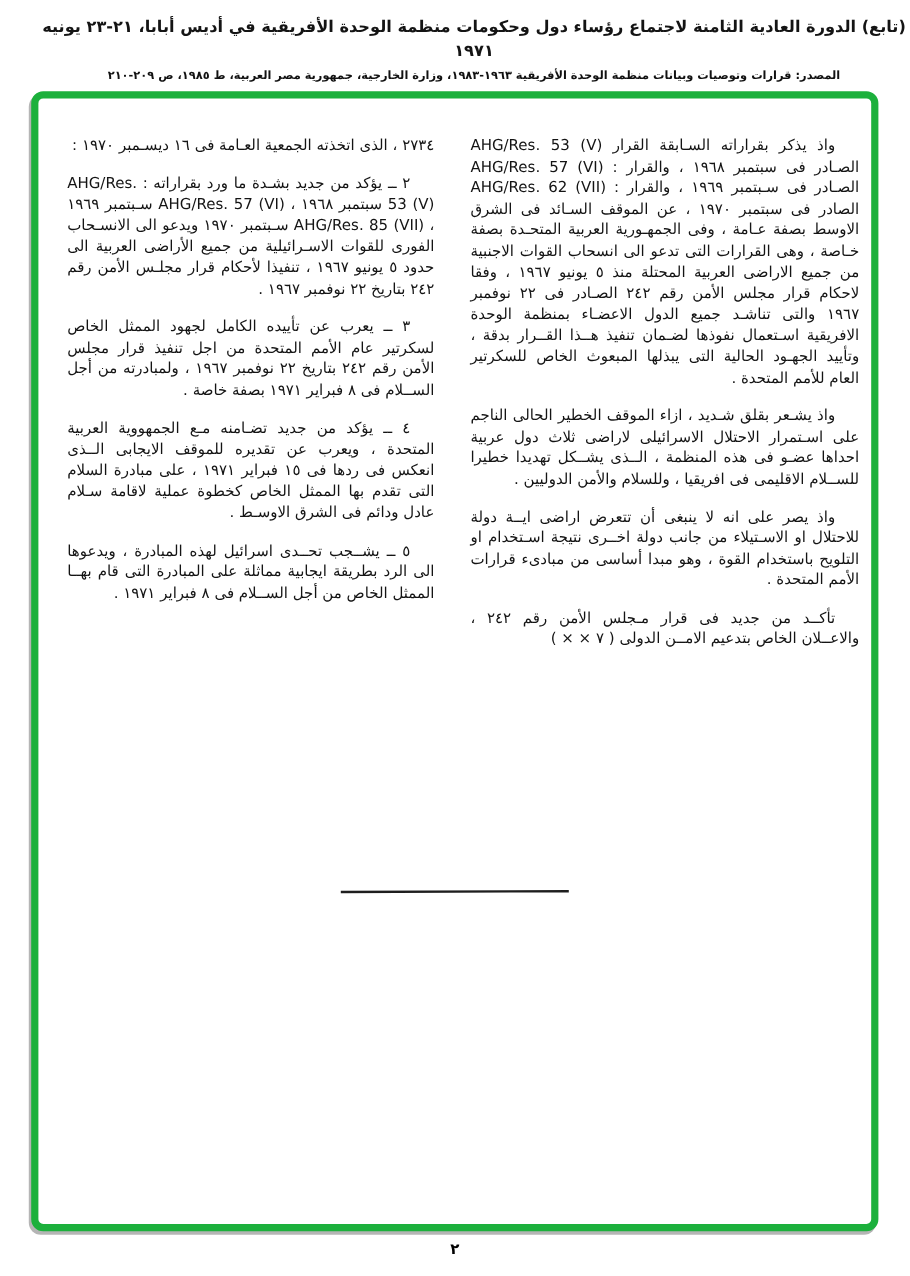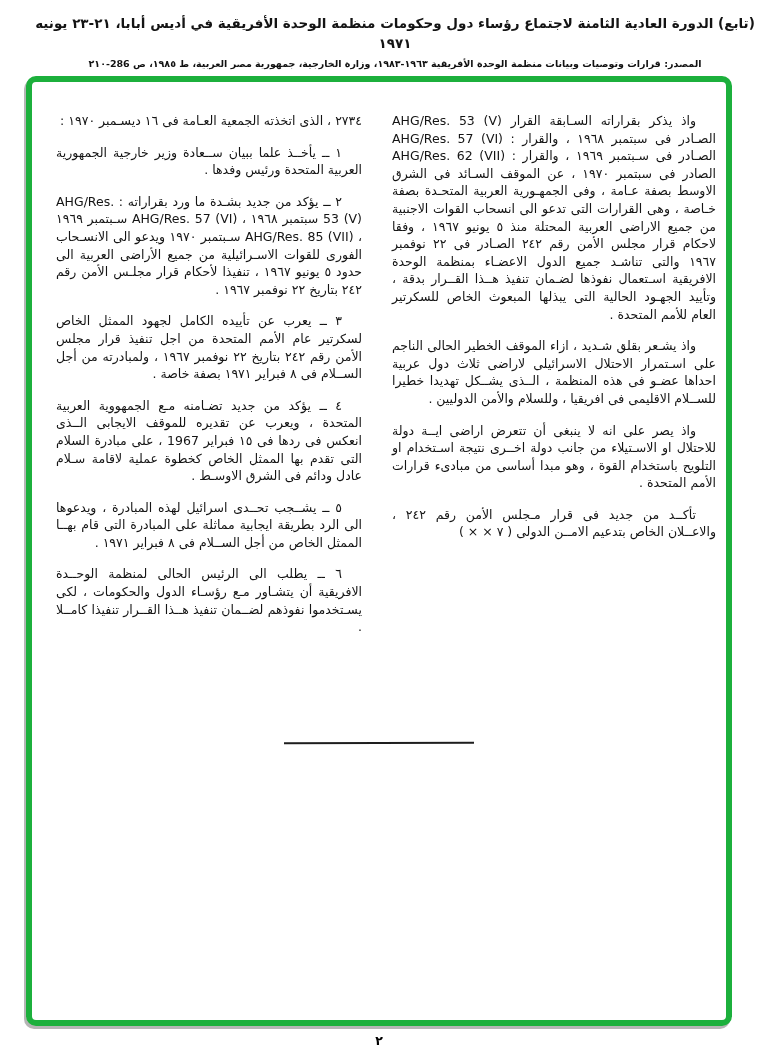--- a/index.html
+++ b/index.html
@@ -64,41 +64,39 @@
     text-align:center; font-size:12.5px; font-weight:bold; color:#000;
   }
 </style>
 </head>
 <body>
 
 <div class="page">
 
   <header class="doc-header">
     <div class="doc-title">(تابع) الدورة العادية الثامنة لاجتماع رؤساء دول وحكومات منظمة الوحدة الأفريقية في أديس أبابا، ٢١-٢٣ يونيه ١٩٧١</div>
-    <div class="doc-source">المصدر: قرارات وتوصيات وبيانات منظمة الوحدة الأفريقية ١٩٦٣-١٩٨٣، وزارة الخارجية، جمهورية مصر العربية، ط ١٩٨٥، ص 286-٢١٠</div>
+    <div class="doc-source">المصدر: قرارات وتوصيات وبيانات منظمة الوحدة الأفريقية ١٩٦٣-١٩٨٣، وزارة الخارجية، جمهورية مصر العربية، ط ١٩٨٥، ص ٢٠٩-٢١٠</div>
   </header>
 
   <div class="frame">
     <div class="columns">
 
       <div class="col col-first">
         <p>واذ يذكر بقراراته السـابقة القرار AHG/Res. 53 (V) الصـادر فى سبتمبر ١٩٦٨ ، والقرار : AHG/Res. 57 (VI) الصـادر فى سـبتمبر ١٩٦٩ ، والقرار : AHG/Res. 62 (VII) الصادر فى سبتمبر ١٩٧٠ ، عن الموقف السـائد فى الشرق الاوسط بصفة عـامة ، وفى الجمهـورية العربية المتحـدة بصفة خـاصة ، وهى القرارات التى تدعو الى انسحاب القوات الاجنبية من جميع الاراضى العربية المحتلة منذ ٥ يونيو ١٩٦٧ ، وفقا لاحكام قرار مجلس الأمن رقم ٢٤٢ الصـادر فى ٢٢ نوفمبر ١٩٦٧ والتى تناشـد جميع الدول الاعضـاء بمنظمة الوحدة الافريقية اسـتعمال نفوذها لضـمان تنفيذ هــذا القــرار بدقة ، وتأييد الجهـود الحالية التى يبذلها المبعوث الخاص للسكرتير العام للأمم المتحدة .</p>
         <p>واذ يشـعر بقلق شـديد ، ازاء الموقف الخطير الحالى الناجم على اسـتمرار الاحتلال الاسرائيلى لاراضى ثلاث دول عربية احداها عضـو فى هذه المنظمة ، الــذى يشــكل تهديدا خطيرا للســلام الاقليمى فى افريقيا ، وللسلام والأمن الدوليين .</p>
         <p>واذ يصر على انه لا ينبغى أن تتعرض اراضى ايــة دولة للاحتلال او الاسـتيلاء من جانب دولة اخــرى نتيجة اسـتخدام او التلويح باستخدام القوة ، وهو مبدا أساسى من مبادىء قرارات الأمم المتحدة .</p>
         <p>تأكــد من جديد فى قرار مـجلس الأمن رقم ٢٤٢ ، والاعــلان الخاص بتدعيم الامــن الدولى ( ٧ × × )</p>
       </div>
 
       <div class="col col-second">
         <p class="no-indent">٢٧٣٤ ، الذى اتخذته الجمعية العـامة فى ١٦ ديسـمبر ١٩٧٠ :</p>
-        <p>١ ــ يأخــذ علما ببيان ســعادة وزير خارجية الجمهورية العربية المتحدة ورئيس وفدها .</p>
         <p>٢ ــ يؤكد من جديد بشـدة ما ورد بقراراته : AHG/Res. 53 (V) سبتمبر ١٩٦٨ ، AHG/Res. 57 (VI) سـبتمبر ١٩٦٩ ، AHG/Res. 85 (VII) سـبتمبر ١٩٧٠ ويدعو الى الانسـحاب الفورى للقوات الاسـرائيلية من جميع الأراضى العربية الى حدود ٥ يونيو ١٩٦٧ ، تنفيذا لأحكام قرار مجلـس الأمن رقم ٢٤٢ بتاريخ ٢٢ نوفمبر ١٩٦٧ .</p>
         <p>٣ ــ يعرب عن تأييده الكامل لجهود الممثل الخاص لسكرتير عام الأمم المتحدة من اجل تنفيذ قرار مجلس الأمن رقم ٢٤٢ بتاريخ ٢٢ نوفمبر ١٩٦٧ ، ولمبادرته من أجل الســلام فى ٨ فبراير ١٩٧١ بصفة خاصة .</p>
-        <p>٤ ــ يؤكد من جديد تضـامنه مـع الجمهووية العربية المتحدة ، ويعرب عن تقديره للموقف الايجابى الــذى انعكس فى ردها فى ١٥ فبراير 1967 ، على مبادرة السلام التى تقدم بها الممثل الخاص كخطوة عملية لاقامة سـلام عادل ودائم فى الشرق الاوسـط .</p>
+        <p>٤ ــ يؤكد من جديد تضـامنه مـع الجمهووية العربية المتحدة ، ويعرب عن تقديره للموقف الايجابى الــذى انعكس فى ردها فى ١٥ فبراير ١٩٧١ ، على مبادرة السلام التى تقدم بها الممثل الخاص كخطوة عملية لاقامة سـلام عادل ودائم فى الشرق الاوسـط .</p>
         <p>٥ ــ يشــجب تحــدى اسرائيل لهذه المبادرة ، ويدعوها الى الرد بطريقة ايجابية مماثلة على المبادرة التى قام بهــا الممثل الخاص من أجل الســلام فى ٨ فبراير ١٩٧١ .</p>
-        <p>٦ ــ يطلب الى الرئيس الحالى لمنظمة الوحــدة الافريقية أن يتشـاور مـع رؤسـاء الدول والحكومات ، لكى يسـتخدموا نفوذهم لضــمان تنفيذ هــذا القــرار تنفيذا كامــلا .</p>
       </div>
 
     </div>
 
     <div class="divider"></div>
   </div>
 
   <div class="page-number">٢</div>
 
 </div>

